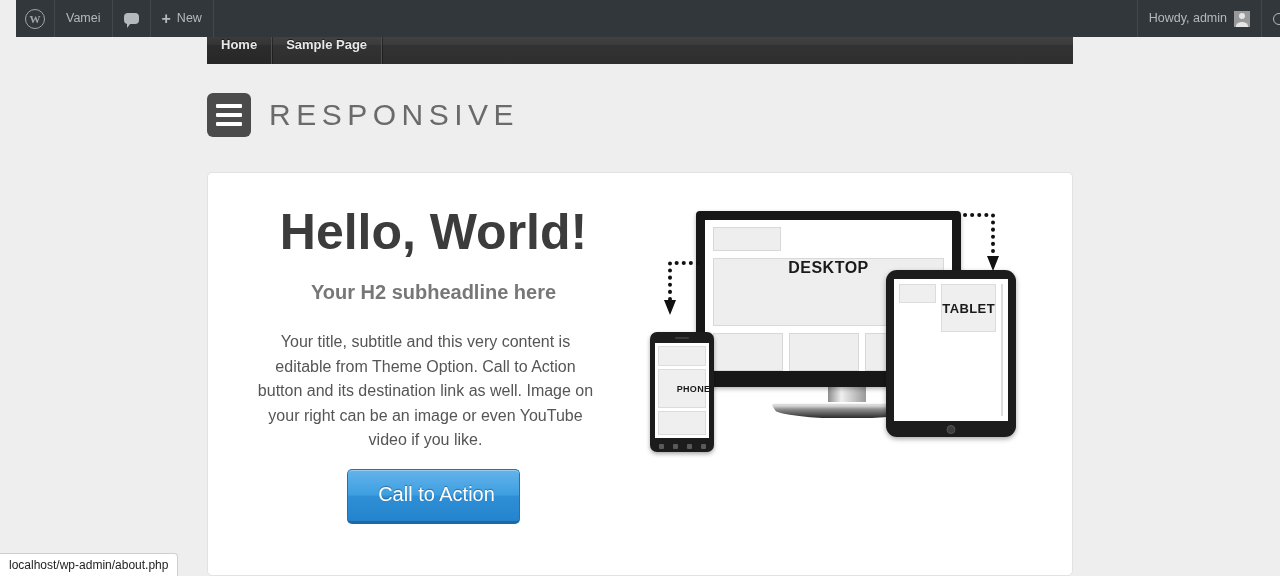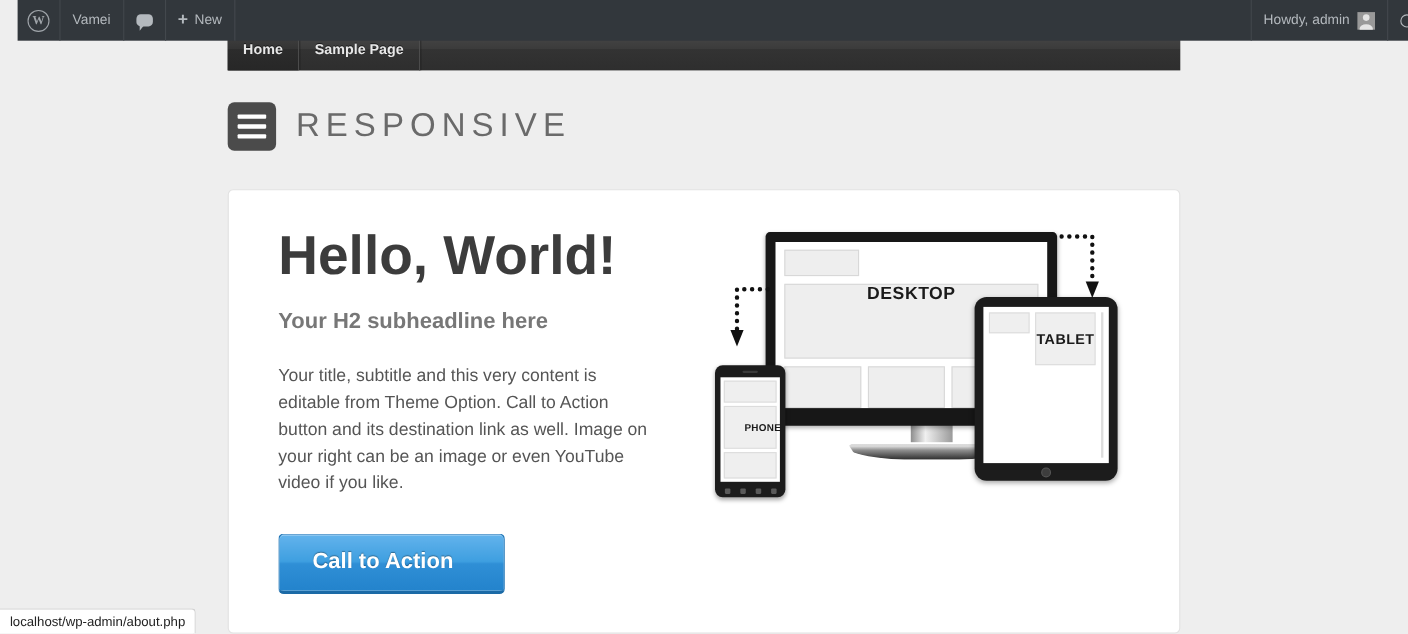--- a/index.html
+++ b/index.html
@@ -205,20 +205,21 @@
     border-radius: 5px;
     box-sizing: border-box;
     display: flex;
     padding: 22px 0 0 0;
     position: relative;
   }
   .cta-left {
     width: 430px;
     padding: 10px 24px 0 45px;
     box-sizing: border-box;
+    text-align: center;
   }
   .cta-h1 {
     margin: 0;
     font-size: 50px;
     line-height: 1.08;
     font-weight: bold;
     color: #3c3c3c;
     text-shadow: 0 1px 0 #ffffff;
   }
   .cta-h2 {
@@ -228,29 +229,29 @@
     color: #777777;
   }
   .cta-p {
     margin: 26px 16px 0 0;
     font-size: 16px;
     line-height: 24.5px;
     color: #555555;
   }
   .cta-button {
     display: inline-block;
-    margin-top: 32px;
-    padding: 13px 46px 15px 30px;
+    margin-top: 16px;
+    padding: 13px 24px 15px 30px;
     background: linear-gradient(to bottom, #63b3ec 0%, #3e9fe0 48%, #2f8fd6 52%, #2383cc 100%);
     border: 1px solid #1d73b5;
     border-bottom: 3px solid #1b6aa6;
     border-radius: 5px;
     color: #ffffff;
     font-size: 20px;
-    font-weight: bold;
+    font-weight: normal;
     text-shadow: 0 -1px 1px rgba(0,0,0,0.35);
     cursor: pointer;
     box-shadow: inset 0 1px 0 rgba(255,255,255,0.35);
   }
   .cta-right {
     flex: 1;
     position: relative;
     height: 270px;
   }
 

